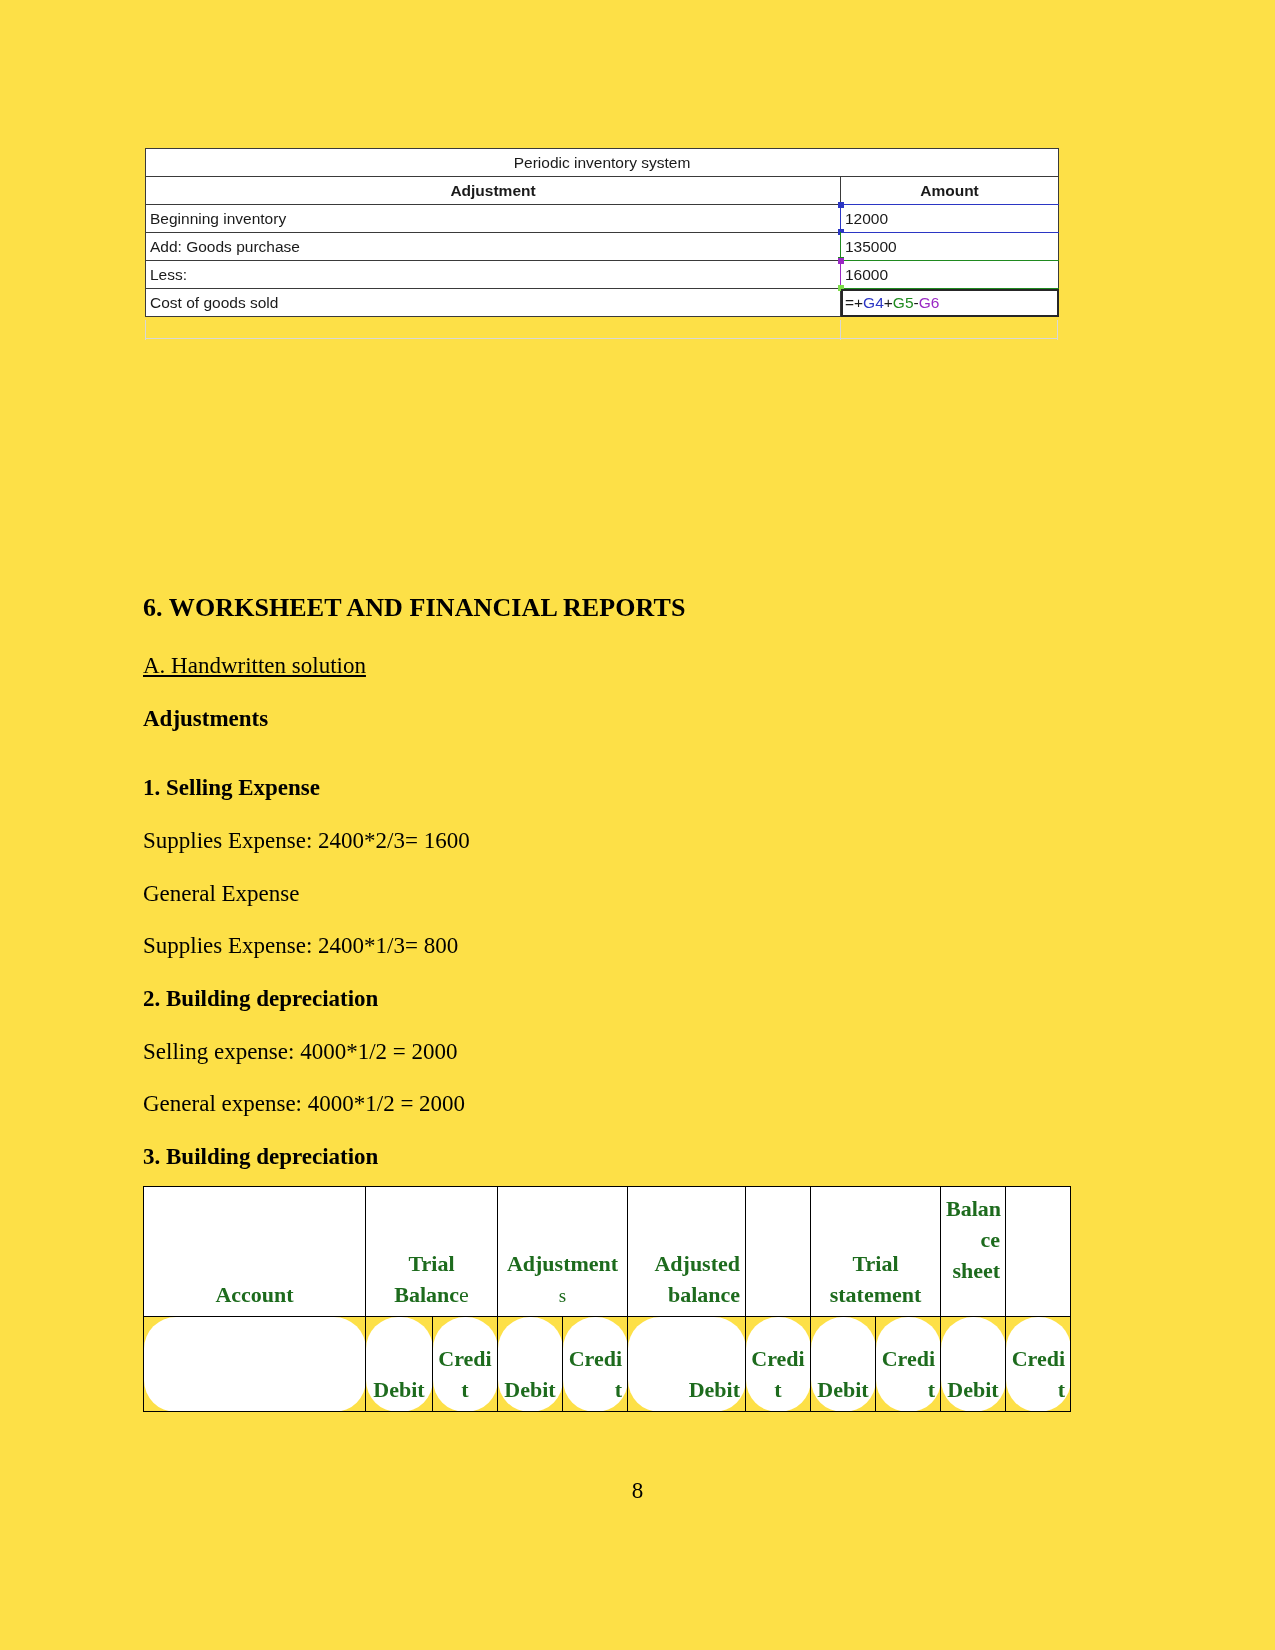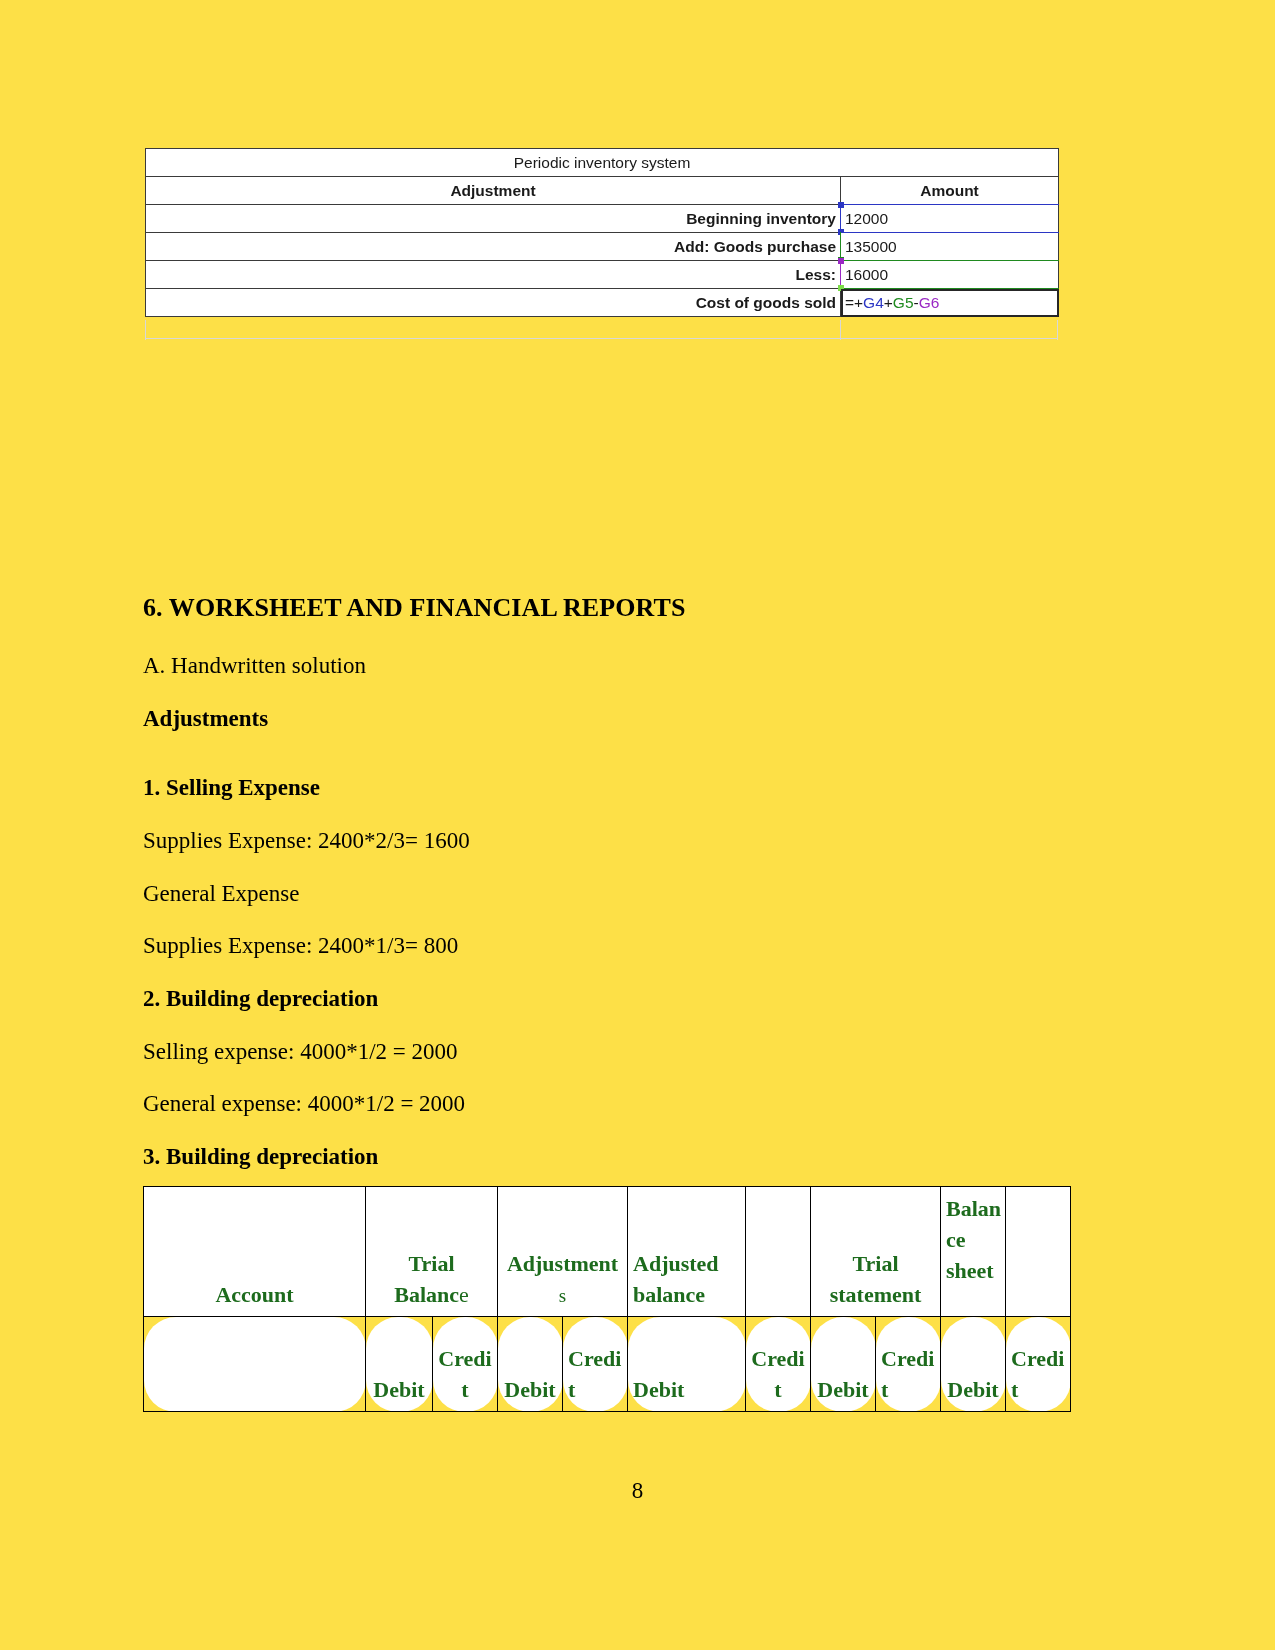--- a/index.html
+++ b/index.html
@@ -54,22 +54,22 @@
     text-align: center;
     font-weight: 400;
     color: #2e2e2e;
   }
   .ex-head {
     text-align: center;
     font-weight: 700;
     color: #111;
   }
   .ex-particular {
-    text-align: right;
-    font-weight: 700;
+    text-align: left;
+    font-weight: 400;
   }
   .ex-amount {
     text-align: left;
     font-weight: 400;
     padding-left: 6px;
     position: relative;
   }
   .ex-amount-head {
     text-align: center;
     font-weight: 700;
@@ -129,20 +129,21 @@
   }
   h1.section-title {
     font-size: 26px;
     font-weight: bold;
     margin: 8px 0 30px 0;
     letter-spacing: 0.1px;
     line-height: 1.15;
   }
   .sub-underline {
     font-size: 23px;
+    text-decoration: underline;
     margin: 0 0 27px 0;
     line-height: 1.15;
   }
   .bold-line {
     font-size: 23px;
     font-weight: bold;
     margin: 0 0 27px 0;
     line-height: 1.15;
   }
   .body-line {
@@ -172,21 +173,21 @@
     color: #1d6b1d;
     font-weight: bold;
     font-size: 22px;
     line-height: 1.42;
     box-sizing: border-box;
     background: #fff;
   }
   td.ws-head { height: 130px; }
   td.ws-sub  { height: 95px; border-radius: 32px; }
   td.center  { text-align: center; }
-  td.left    { text-align: left; }
+  td.left    { text-align: right; }
   .thin-e { font-weight: normal; }
   .small-s { font-weight: normal; font-size: 19px; }
 
   
   .page-number {
     position: absolute;
     left: 0;
     top: 1478px;
     width: 1275px;
     text-align: center;

